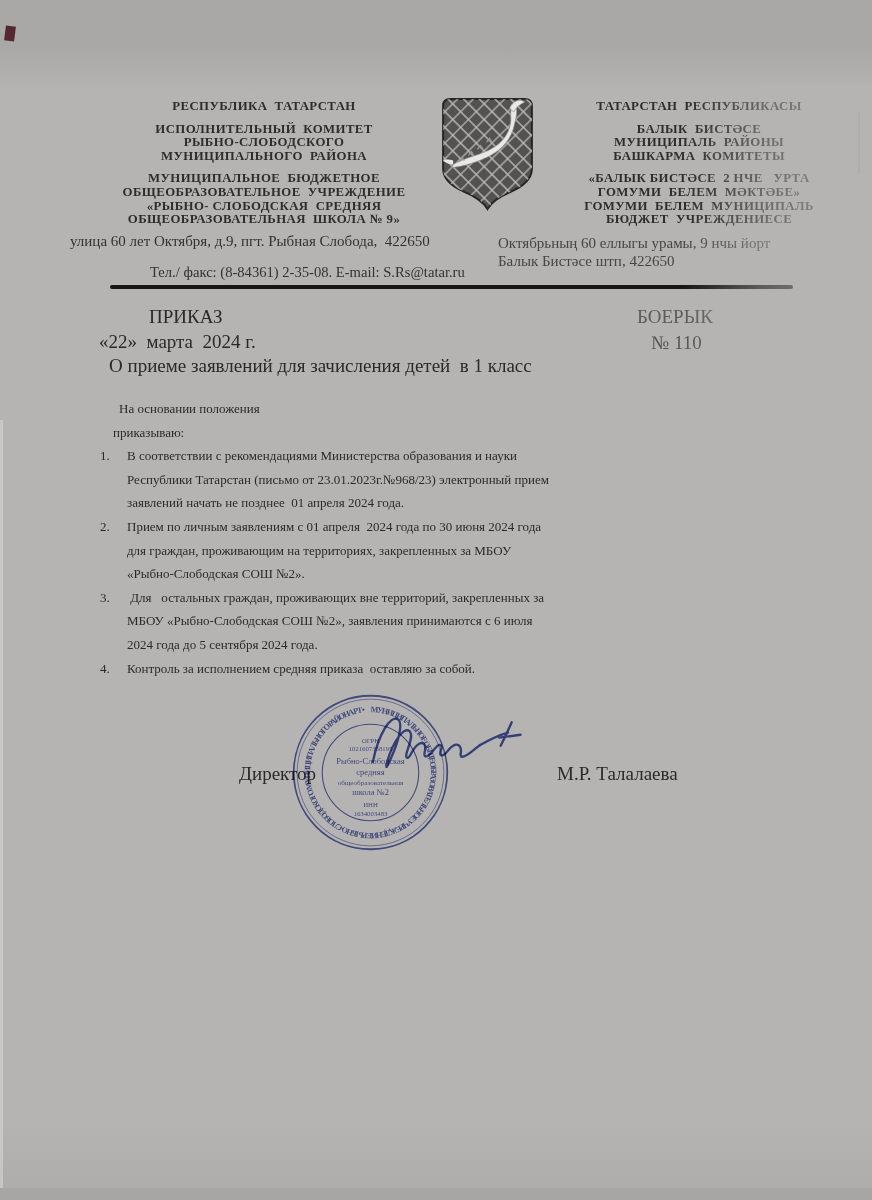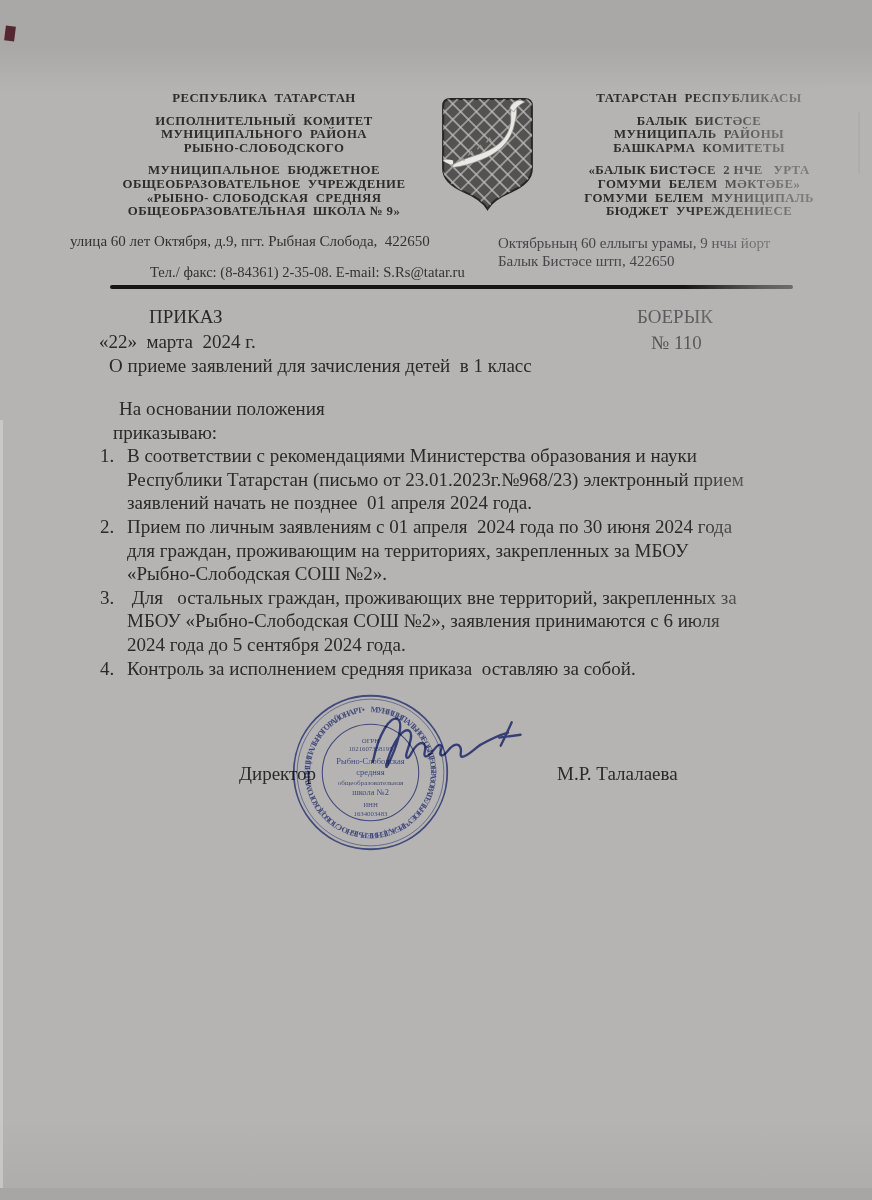--- a/index.html
+++ b/index.html
@@ -8,40 +8,40 @@
     font-family:"Liberation Serif","DejaVu Serif",serif;
     color:#2b2a28;
     background:#b3b2b0;
   }
   .page{
     position:relative;width:872px;height:1200px;overflow:hidden;
     background:linear-gradient(180deg,#a9a8a7 0px,#a9a8a7 46px,#b5b4b2 92px,#b5b4b2 1120px,#adacaa 1200px);
   }
   .t{white-space:pre-wrap;}
   
-  .hdr-col{position:absolute;text-align:center;font-weight:bold;font-size:12.8px;line-height:13.6px;letter-spacing:.4px;color:#2e2d2b;}
+  .hdr-col{position:absolute;text-align:center;font-weight:bold;font-size:12.8px;line-height:13.6px;letter-spacing:.4px;color:#2e2d2b;margin-top:8px;}
   .hdr-left{left:88px;top:92px;width:352px;}
   .hdr-right{left:548px;top:92px;width:302px;}
   .hdr-group{margin-top:9px;}
   .emblem{position:absolute;left:437px;top:96px;width:101px;height:117px;}
   
   .addr{position:absolute;font-size:15px;line-height:18px;color:#33322f;}
   .addr-left{left:70px;top:232px;width:400px;}
   .addr-right{left:498px;top:234px;width:352px;color:#45454a;}
   .contact{position:absolute;left:150px;top:264px;width:572px;text-align:left;font-size:14.6px;color:#33322f;}
   .rule{position:absolute;left:110px;top:285px;width:683px;height:4px;background:#161616;border-radius:2px;}
   
   .order-line{position:absolute;font-size:19px;color:#2b2a28;}
   .o-title-ru{left:149px;top:306px;}
   .o-title-tat{left:637px;top:306px;color:#5c5c60;}
   .o-date{left:99px;top:331px;}
   .o-num{left:651px;top:332px;color:#55555a;}
   .o-subject{left:109px;top:355px;}
   
-  .body-block{position:absolute;left:97px;top:397px;width:706px;font-size:19px;line-height:23.6px;color:#2b2a28;}
+  .body-block{position:absolute;left:97px;top:397px;width:706px;font-size:13px;line-height:23.6px;color:#2b2a28;}
   .intro1{padding-left:22px;}
   .intro2{padding-left:16px;}
   .item{display:flex;}
   .item .num{width:30px;flex:0 0 30px;padding-left:3px;box-sizing:border-box;}
   .item .itext{flex:1;}
   
   .sig-role{position:absolute;left:239px;top:763px;font-size:19px;z-index:1;}
   .sig-name{position:absolute;left:557px;top:763px;font-size:19px;z-index:1;}
   .stamp{position:absolute;left:289px;top:691px;width:163px;height:163px;z-index:2;mix-blend-mode:multiply;opacity:.85;}
   .autograph{position:absolute;left:364px;top:696px;width:158px;height:98px;z-index:3;mix-blend-mode:multiply;opacity:.9;}
@@ -60,22 +60,22 @@
 
   <div class="mark-red"></div>
   <div class="edge-left"></div>
   <div class="edge-tick"></div>
   <div class="bottom-band"></div>
 
   <div class="hdr-col hdr-left">
     <div class="t">РЕСПУБЛИКА  ТАТАРСТАН</div>
     <div class="hdr-group">
       <div class="t">ИСПОЛНИТЕЛЬНЫЙ  КОМИТЕТ</div>
+      <div class="t">РЫБНО-СЛОБОДСКОГО</div>
       <div class="t">МУНИЦИПАЛЬНОГО  РАЙОНА</div>
-      <div class="t">РЫБНО-СЛОБОДСКОГО</div>
     </div>
     <div class="hdr-group">
       <div class="t">МУНИЦИПАЛЬНОЕ  БЮДЖЕТНОЕ</div>
       <div class="t">ОБЩЕОБРАЗОВАТЕЛЬНОЕ  УЧРЕЖДЕНИЕ</div>
       <div class="t">«РЫБНО- СЛОБОДСКАЯ  СРЕДНЯЯ</div>
       <div class="t">ОБЩЕОБРАЗОВАТЕЛЬНАЯ  ШКОЛА № 9»</div>
     </div>
   </div>
 
   <div class="emblem">

